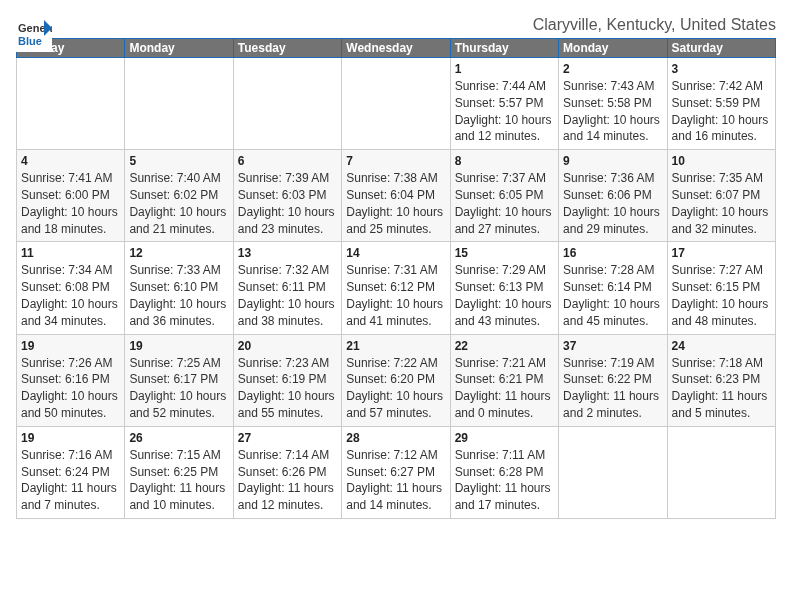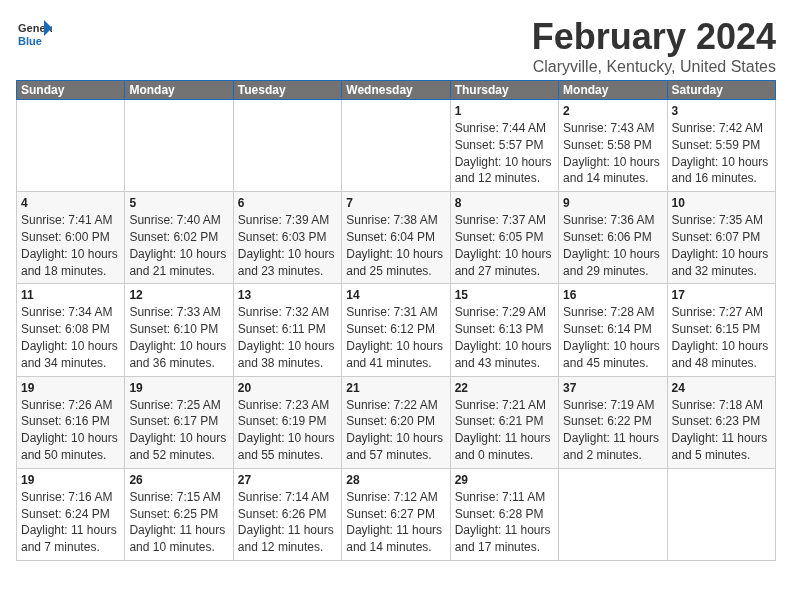--- a/index.html
+++ b/index.html
@@ -70,21 +70,20 @@
 <div style="position:absolute;top:16px;left:16px;display:flex;align-items:center;">
   <svg width="36" height="36" viewBox="0 0 36 36">
     <rect width="36" height="36" fill="white"></rect>
     <text x="2" y="16" font-size="11" font-weight="bold" fill="#333">General</text>
     <text x="2" y="29" font-size="11" font-weight="bold" fill="#1a6ab5">Blue</text>
     <polygon points="28,4 36,12 28,20" fill="#1a6ab5"></polygon>
   </svg>
 </div>
 
 <div class="header">
-  <div class="month-year">February 2024</div>
   <div class="location">Claryville, Kentucky, United States</div>
 </div>
 
 <table>
   <thead>
     <tr>
     <th>Sunday</th>
         <th>Monday</th>
         <th>Tuesday</th>
         <th>Wednesday</th>

